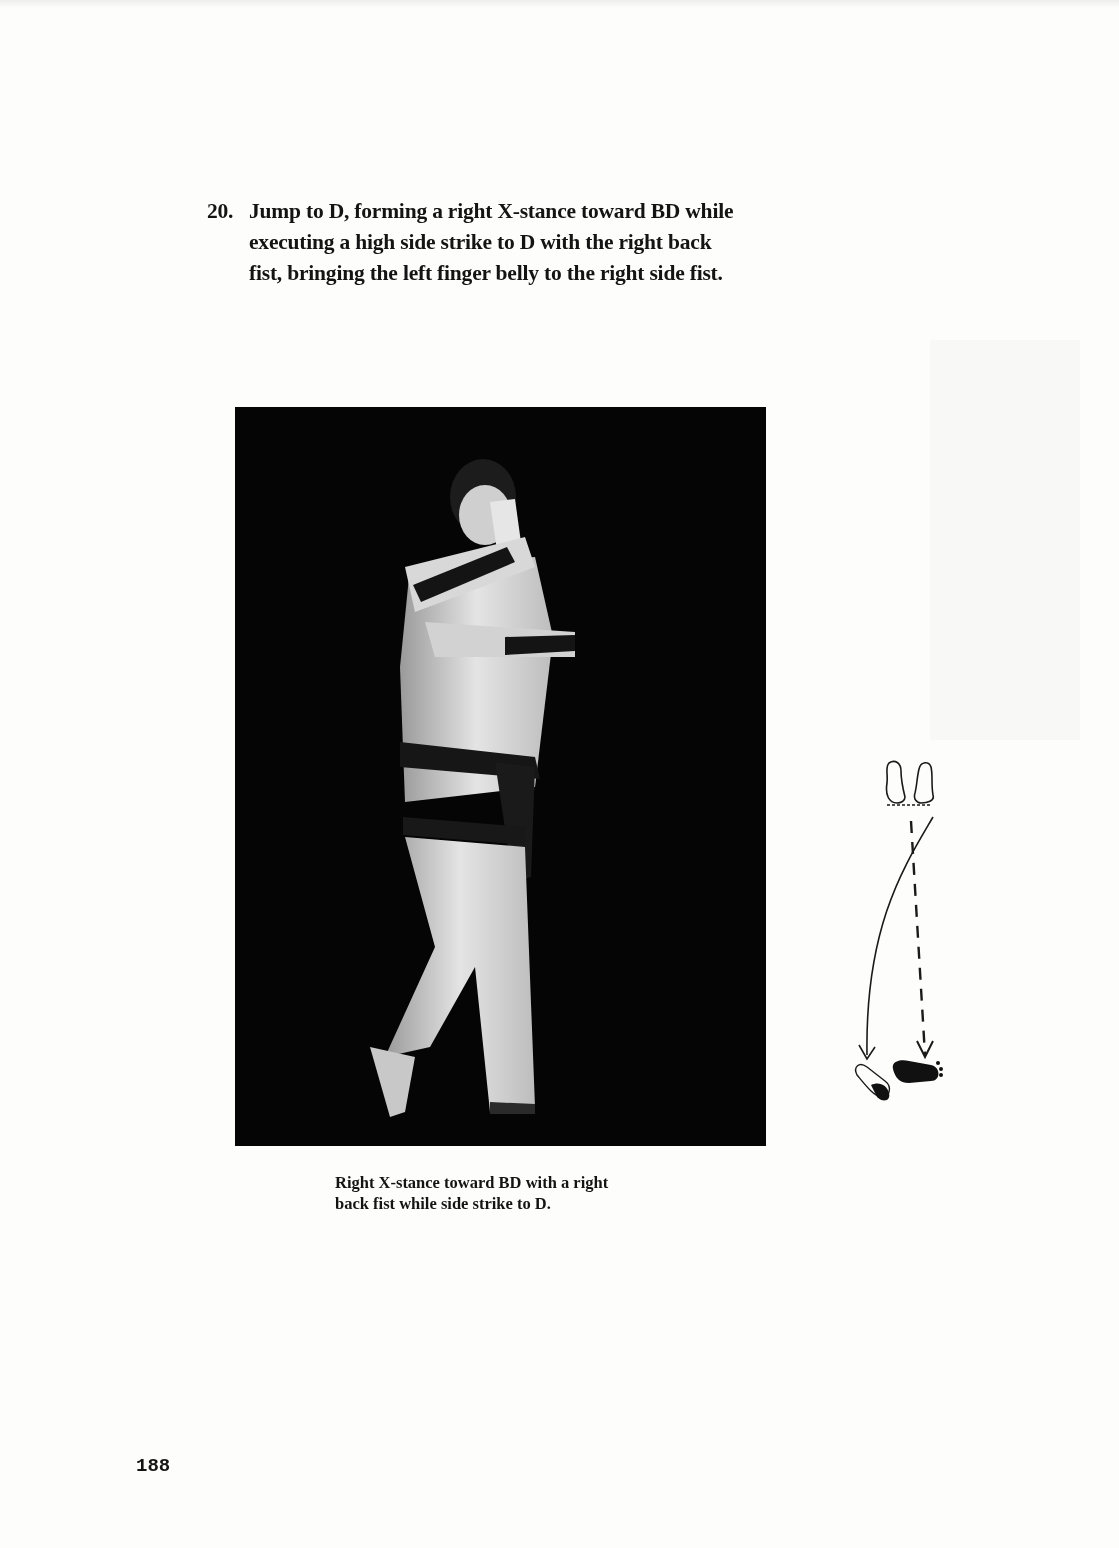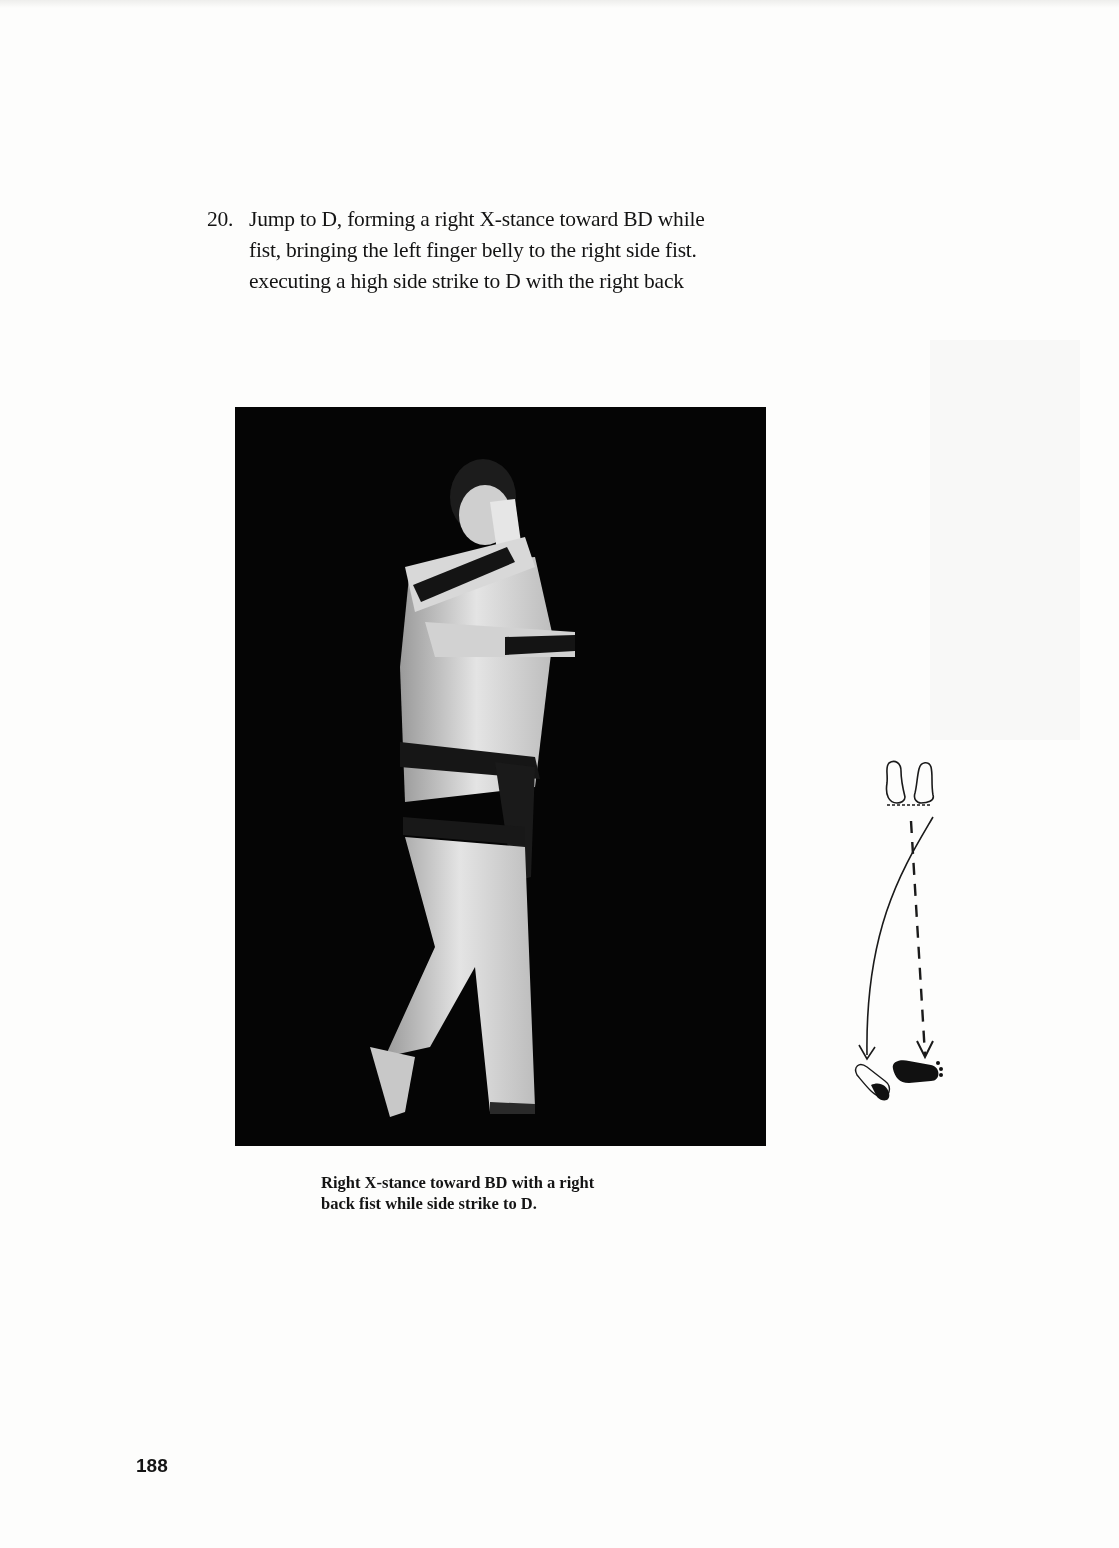--- a/index.html
+++ b/index.html
@@ -6,55 +6,55 @@
   body {
     width: 1119px; height: 1548px; position: relative; overflow: hidden;
     background: #fdfdfc;
     font-family: "DejaVu Serif", "Liberation Serif", serif;
     color: #141414;
   }
   .topline { position: absolute; left: 0; top: 0; width: 1119px; height: 8px;
     background: linear-gradient(#eeeeec, #fdfdfc); }
   .instruction {
     position: absolute; left: 207px; top: 196px; width: 650px;
-    font-family: "Liberation Serif", serif; font-weight: normal;
-    font-size: 21.5px; line-height: 31px; letter-spacing: -0.2px; margin-top: 8px;
+    font-family: "Liberation Serif", serif; font-weight: bold;
+    font-size: 21.5px; line-height: 31px; letter-spacing: -0.2px;
   }
   .instruction .num { display: inline-block; width: 42px; }
   .instruction .line { white-space: nowrap; }
   .instruction .indent { padding-left: 42px; }
   .photo {
     position: absolute; left: 235px; top: 407px; width: 531px; height: 739px;
     background: #050505; overflow: hidden;
   }
   .photo svg { display: block; }
   .caption {
-    position: absolute; left: 321px; top: 1172px; width: 400px;
+    position: absolute; left: 335px; top: 1172px; width: 400px;
     font-family: "Liberation Serif", serif; font-weight: bold;
     font-size: 16.5px; line-height: 21px;
   }
   .diagram { position: absolute; left: 845px; top: 755px; width: 110px; height: 360px; }
   .page-number {
     position: absolute; left: 136px; top: 1455px;
-    font-family: Liberation Sans, sans-serif; font-weight: bold; font-size: 19px;
+    font-family: Liberation Mono, monospace; font-weight: bold; font-size: 19px;
   }
   .ghost { position: absolute; background: rgba(0,0,0,0.02); }
 </style>
 </head>
 <body>
 
 <div class="topline"></div>
 <div class="ghost" style="left:930px;top:340px;width:150px;height:400px;"></div>
 
 <div class="instruction">
   <div class="line">
     <span class="num">20.</span><span>Jump to D, forming a right X-stance toward BD while</span>
   </div>
+  <div class="line indent">executing a high side strike to D with the right back</div>
   <div class="line indent">fist, bringing the left finger belly to the right side fist.</div>
-  <div class="line indent">executing a high side strike to D with the right back</div>
 </div>
 
 <div class="photo">
   <svg width="531" height="739" viewBox="0 0 531 739">
     <defs>
       <linearGradient id="gi" x1="0" y1="0" x2="1" y2="0">
         <stop offset="0" stop-color="#9a9a9a"></stop>
         <stop offset="0.5" stop-color="#e4e4e4"></stop>
         <stop offset="1" stop-color="#bdbdbd"></stop>
       </linearGradient>

